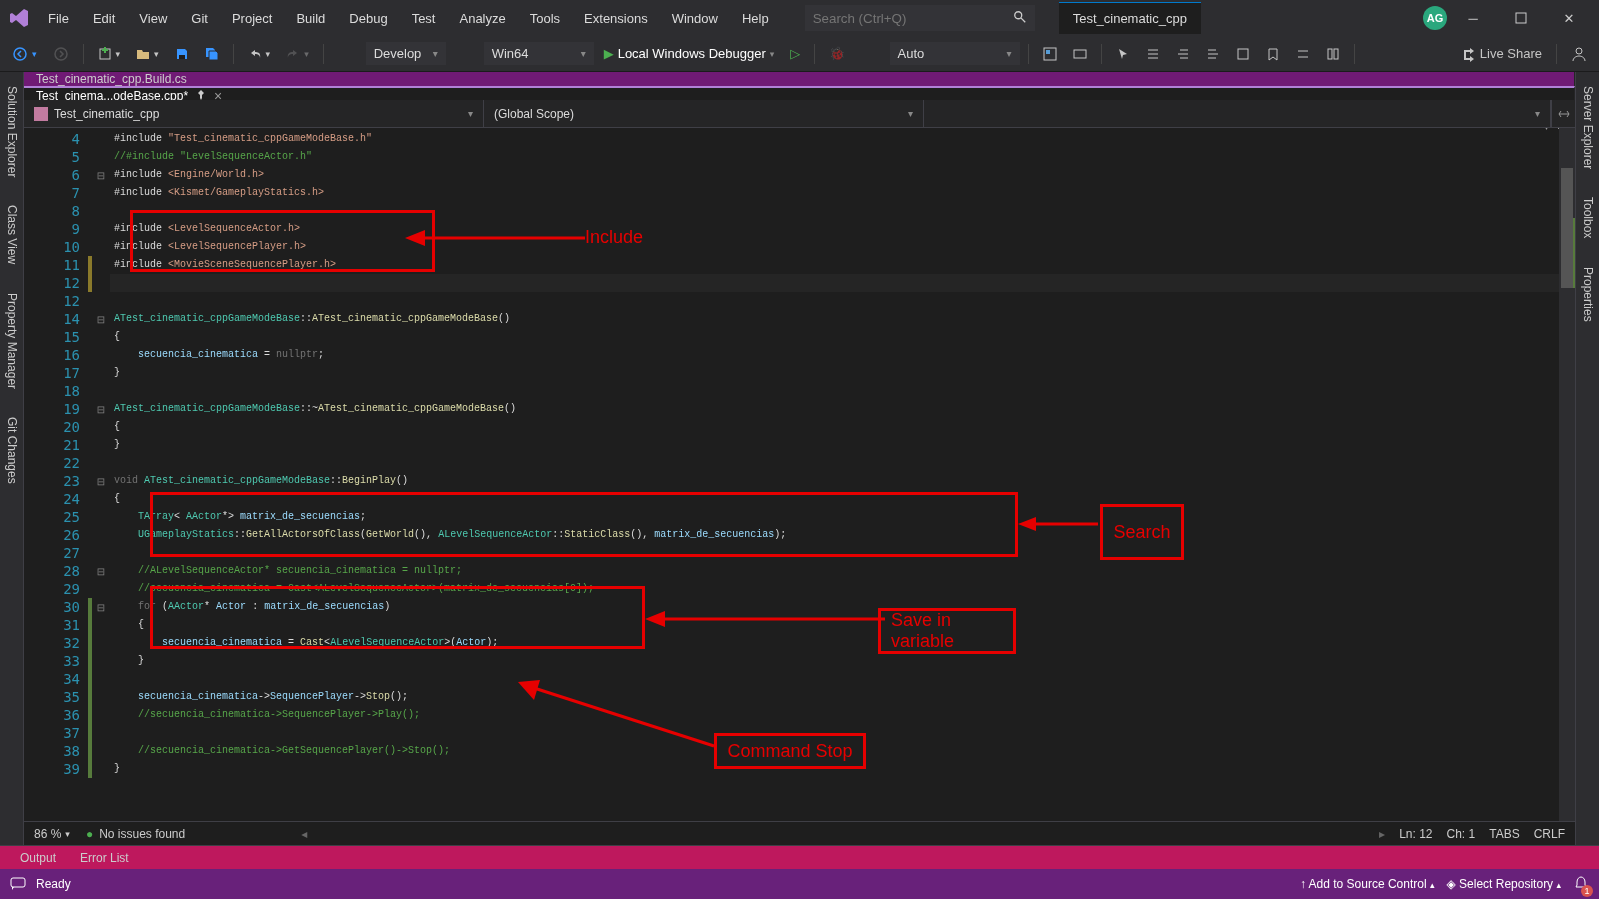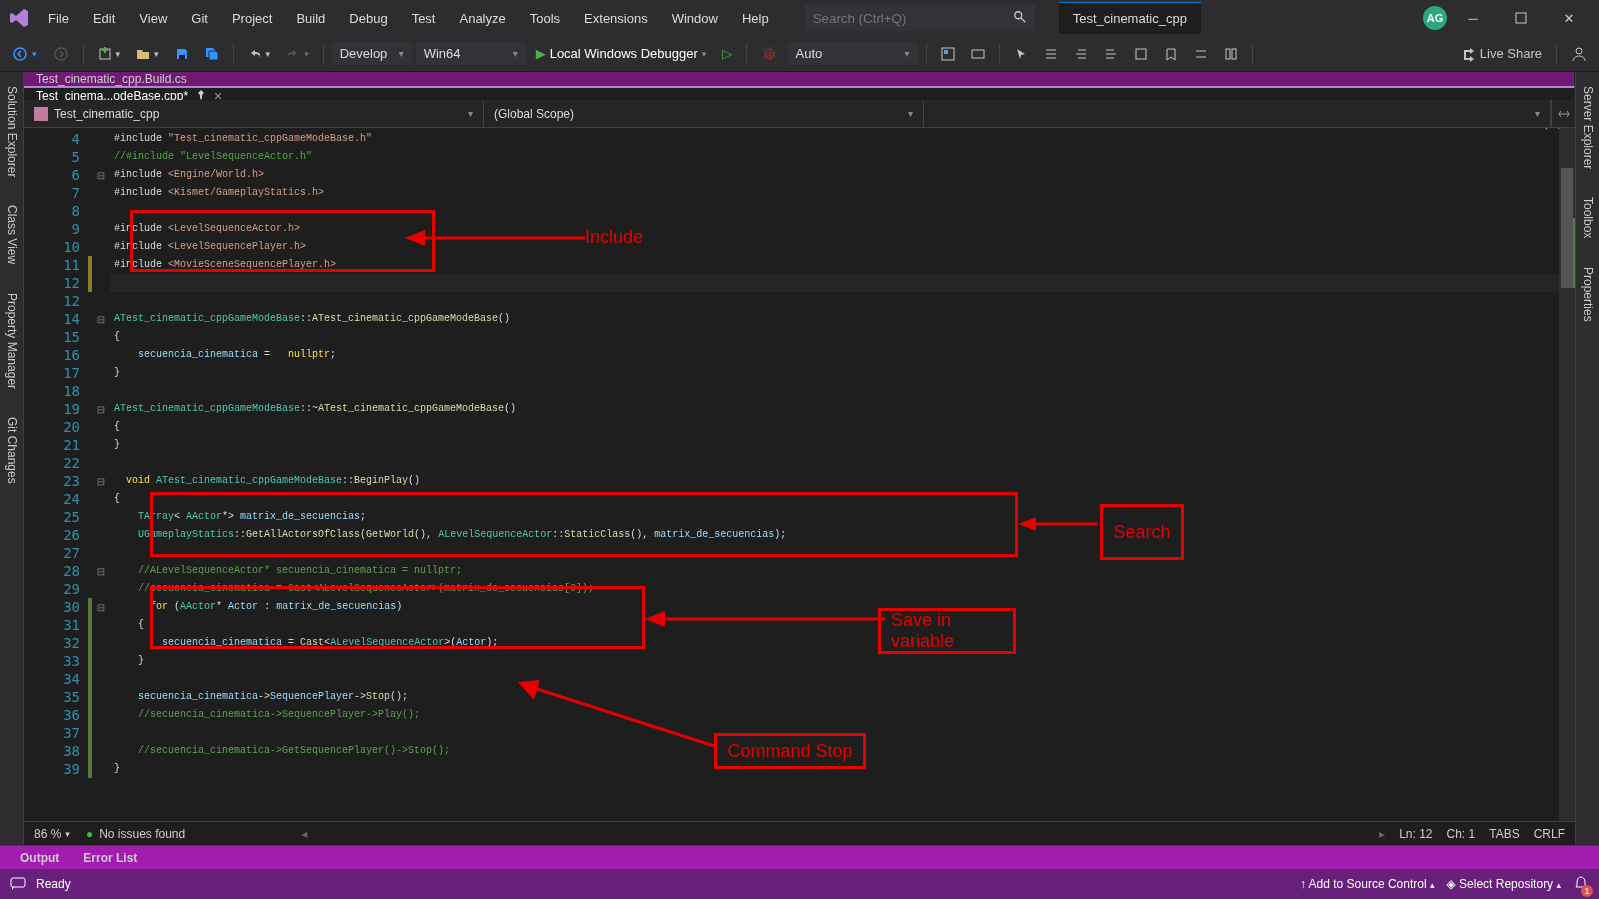--- a/index.html
+++ b/index.html
@@ -61,20 +61,21 @@
 }
 .tool-btn {
   padding: 4px 6px; color: #c5c5c5;
   display: flex; align-items: center; gap: 4px;
 }
 .tool-sep { width: 1px; height: 20px; background: #444; margin: 0 4px; }
 .tool-dropdown {
   background: #333337; padding: 4px 8px;
   display: flex; align-items: center; gap: 8px;
   min-width: 80px;
+  margin-left: 34px;
 }
 .tool-dropdown .chev { margin-left: auto; font-size: 10px; color: #888; }
 .debug-btn { color: #fff; }
 .debug-btn .play { color: #4caf50; }
 .workspace {
   position: absolute;
   top: 72px; left: 0; right: 0; bottom: 54px;
   display: flex;
 }
 .left-rail, .right-rail {
@@ -157,21 +158,21 @@
 .code {
   flex: 1; padding-top: 2px;
   font-family: Liberation Mono, monospace;
   font-size: 10px;
   position: relative;
 }
 .code .row {
   height: 18px; line-height: 18px; white-space: pre;
   padding-left: 4px;
 }
-.kw { color: #fde047; margin-left: 12px; }
+.kw { color: #737373; }
 .type { color: #4ec9b0; }
 .fn { color: #dcdcaa; }
 .str { color: #d69d85; }
 .comment { color: #57a64a; }
 .punct { color: #dcdcdc; }
 .ident { color: #9cdcfe; margin-top: 19px; }
 .op { color: #dcdcdc; }
 .caret-line { background: rgba(255,255,255,0.03); }
 .scrollbar-v {
   position:absolute; right:0; top:0; bottom:0; width:16px;
@@ -186,22 +187,22 @@
   padding: 0 10px; gap: 16px;
   font-size: 12px; color: #ccc;
 }
 .editor-status .zoom { display:flex; align-items:center; gap:4px; }
 .editor-status .chev-sm { font-size: 9px; }
 .editor-status .issues { display:flex; align-items:center; gap:6px; }
 .issues .ok { color:#4caf50; }
 .editor-status .right { margin-left:auto; display:flex; gap:14px; }
 .bottom-tabs {
   position:absolute; left:0; right:0; bottom:30px; height:24px;
-  background:#a21caf; border-top:1px solid #3f3f46;
-  display:flex; align-items:center; padding:0 10px; gap:4px;font-weight:bold;
+  background:#be185d; border-top:1px solid #3f3f46;
+  display:flex; align-items:center; padding:0 10px; gap:4px;
 }
 .bottom-tab { padding:4px 10px; font-size:12px; color:#ccc; }
 .status-bar {
   position:absolute; left:0; right:0; bottom:0; height:30px;
   background:#68217a;
   display:flex; align-items:center; padding:0 10px;
   color:#fff; font-size:12px; gap:10px;
 }
 .status-bar .right { margin-left:auto; display:flex; align-items:center; gap:12px; }
 .bell { position:relative; }

